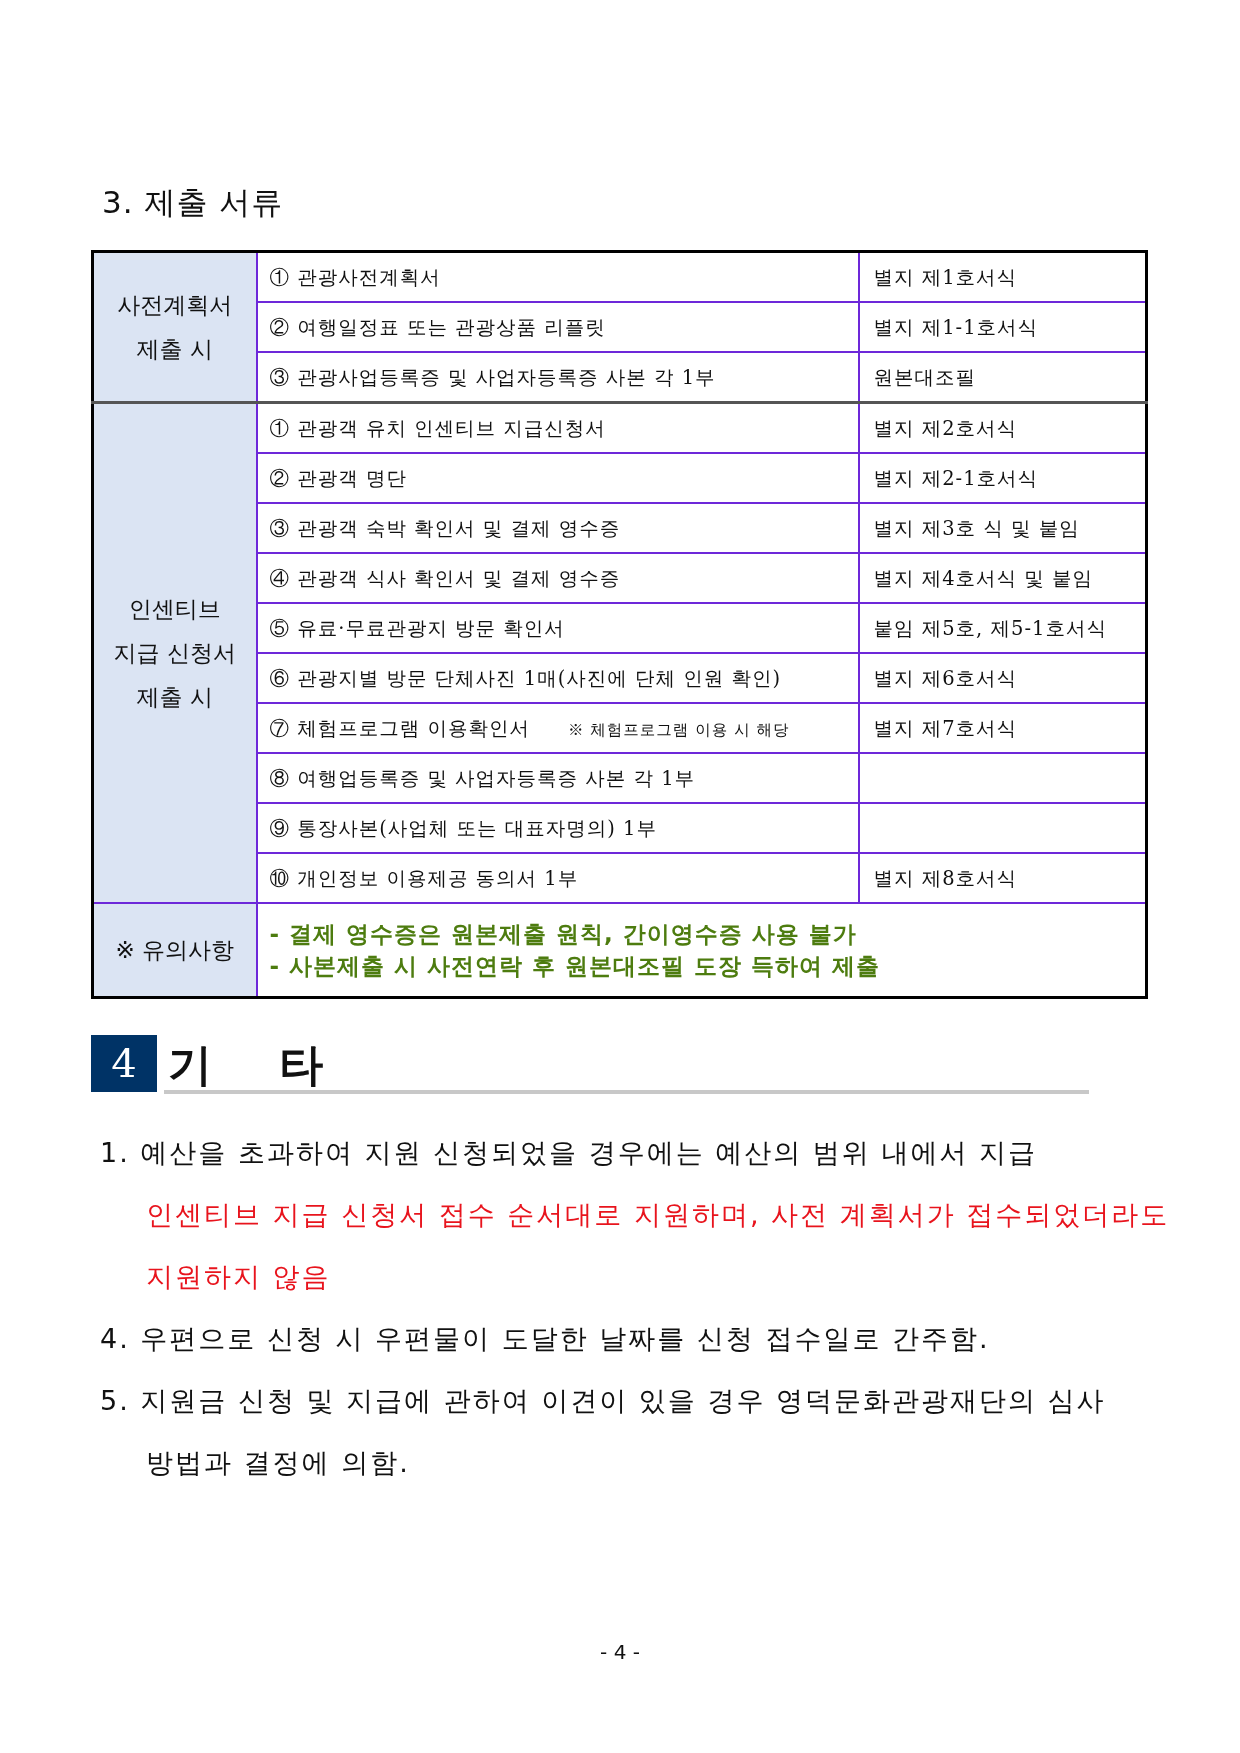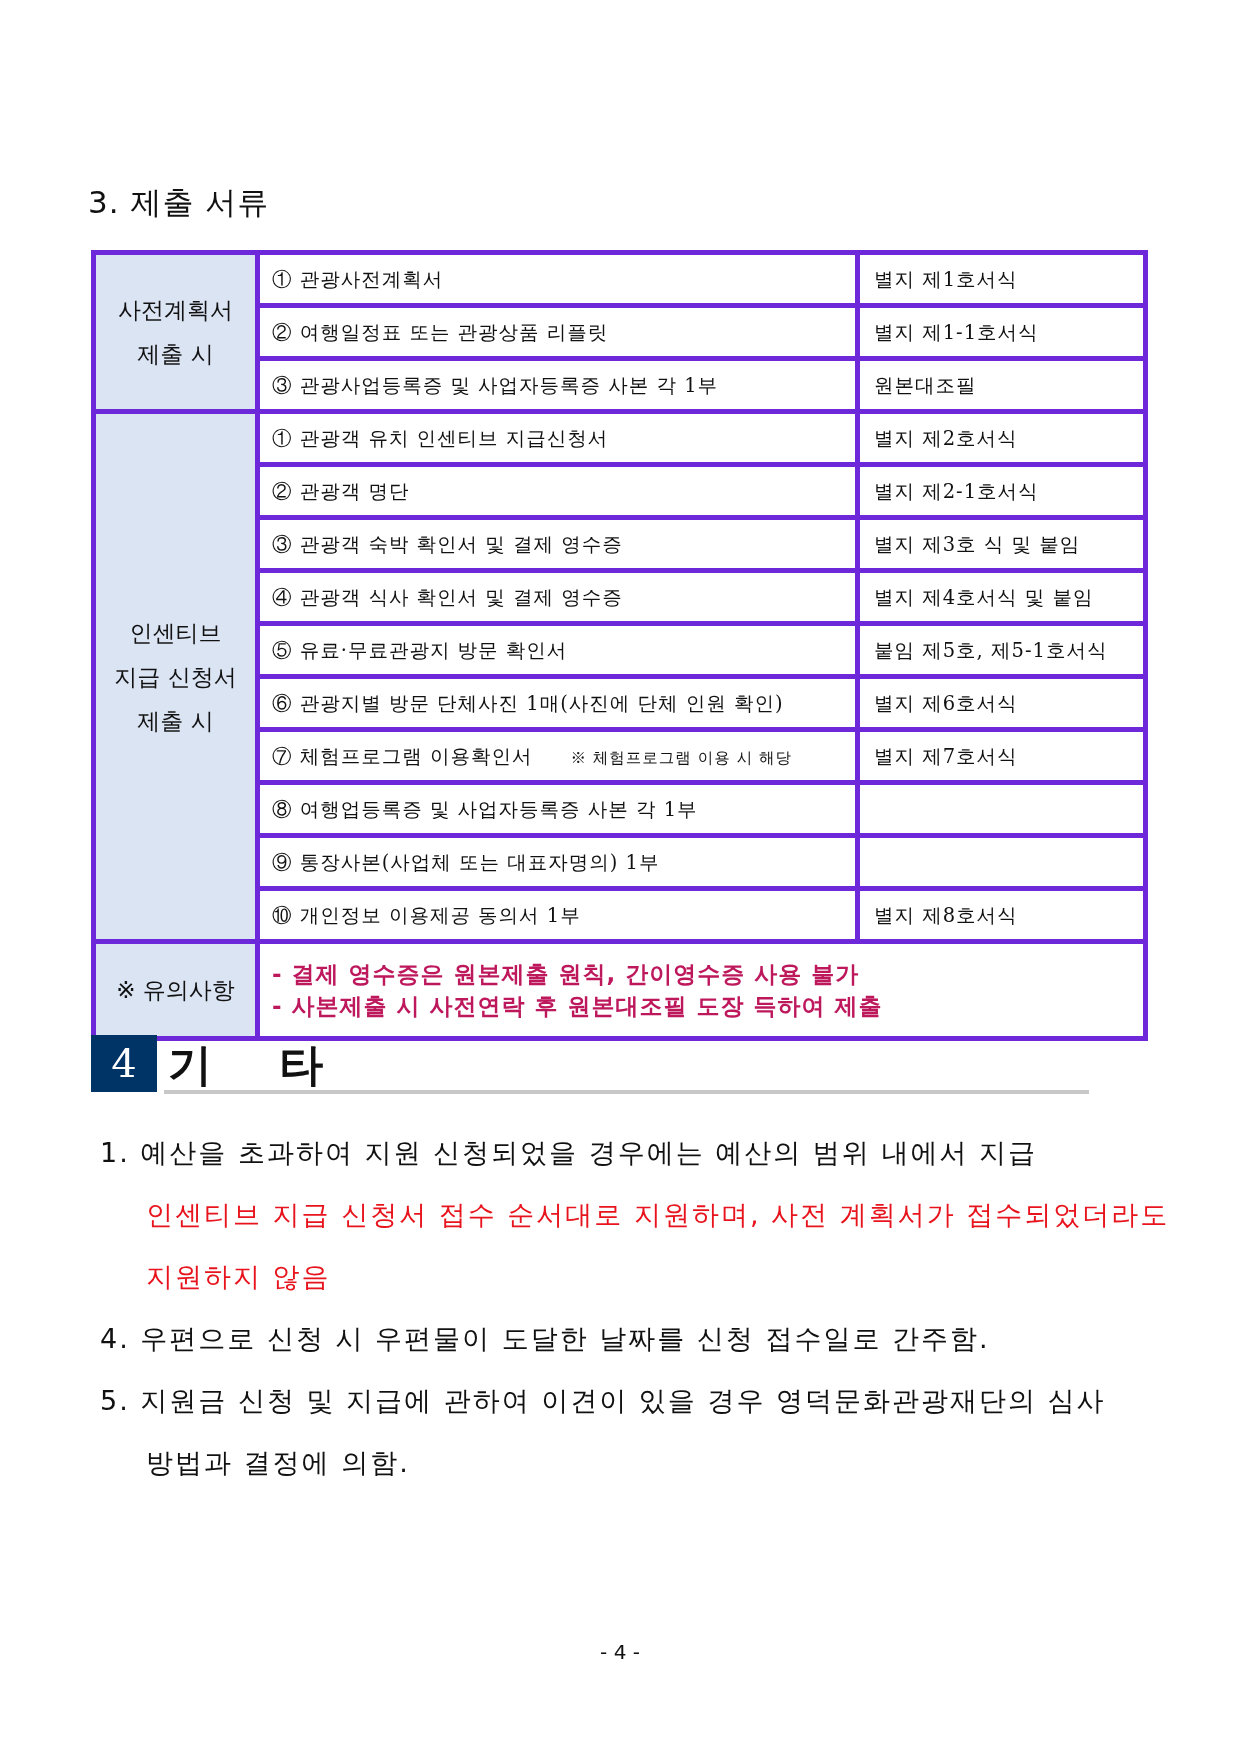--- a/index.html
+++ b/index.html
@@ -1,35 +1,35 @@
 <!DOCTYPE html>
 <html><head>
 <meta charset="utf-8">
 <style>
   html, body { margin: 0; padding: 0; background: #ffffff; }
   body { width: 1240px; height: 1753px; position: relative; overflow: hidden;
          font-family: "DejaVu Serif", "Liberation Serif", serif; color: #111; }
 
-  .sec-title { position: absolute; left: 88px; top: 182px; font-size: 31px;
+  .sec-title { position: absolute; left: 102px; top: 182px; font-size: 31px;
                font-family: "DejaVu Sans", "Liberation Sans", sans-serif; letter-spacing: 1px; }
 
   table.docs { position: absolute; left: 91px; top: 250px; width: 1057px;
                border-collapse: collapse; border: 3px solid #000; table-layout: fixed; }
-  table.docs td { border: 5px solid #6d28d9; padding: 0 0 0 12px; font-size: 19.5px;
+  table.docs td { border: 2px solid #6d28d9; padding: 0 0 0 12px; font-size: 19.5px;
                   height: 48px; vertical-align: middle; white-space: nowrap; letter-spacing: 1px; }
   table.docs col.c1 { width: 164px; }
   table.docs col.c3 { width: 288px; }
   td.group { background: #dbe4f3; text-align: center; padding: 0 !important;
              font-family: "DejaVu Sans", "Liberation Sans", sans-serif; font-size: 23px !important;
              line-height: 44px; letter-spacing: 0 !important; white-space: normal !important; }
   tr.grp-start td { border-top: 3px solid #555; margin-left: 40px; }
   td.form { padding-left: 14px !important; }
   .sub-note { font-size: 15.5px; margin-left: 38px; }
   tr.notes td { height: 92px; border-top: 2px solid #333; }
-  .notes-text { color: #be185d; font-family: "DejaVu Sans", "Liberation Sans", sans-serif;
+  .notes-text { color: #4d7c0f; font-family: "DejaVu Sans", "Liberation Sans", sans-serif;
                 font-weight: bold; font-size: 23px; line-height: 32px; letter-spacing: 1px; }
 
   .h4-box { position: absolute; left: 91px; top: 1035px; width: 66px; height: 57px;
             background: #003366; color: #fff; font-size: 40px; text-align: center; line-height: 57px;
             font-family: "DejaVu Serif", "Liberation Serif", serif; }
   .h4-title { position: absolute; left: 168px; top: 1036px; font-size: 44px; font-weight: bold;
               font-family: "DejaVu Sans", "Liberation Sans", sans-serif; letter-spacing: 26px; }
   .h4-rule { position: absolute; left: 164px; top: 1090px; width: 925px; height: 4px; background: #c8c8c8; }
 
   .items { position: absolute; left: 100px; top: 1114px; width: 1060px;

